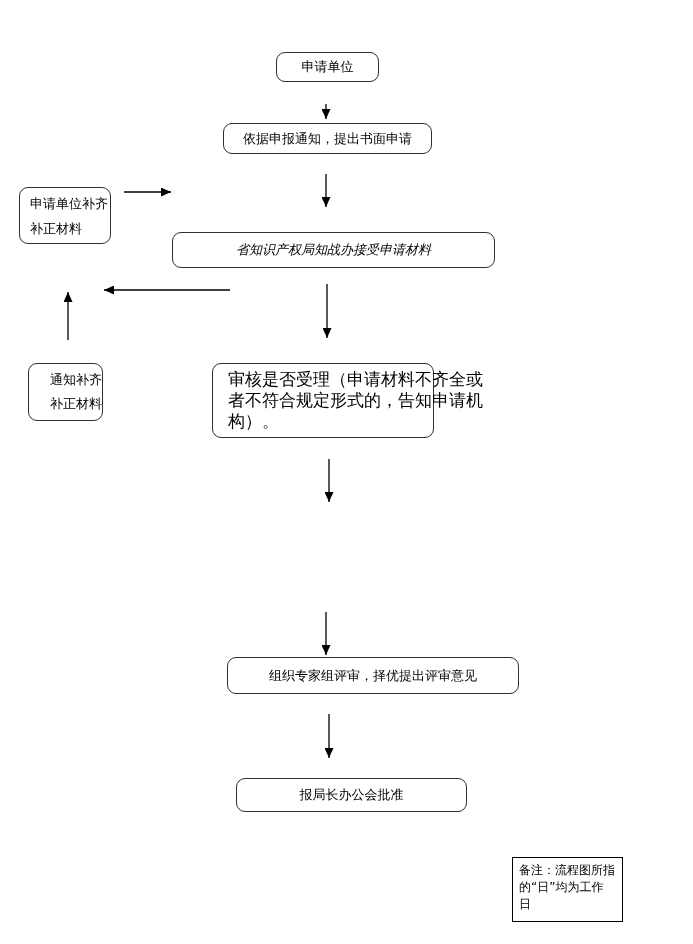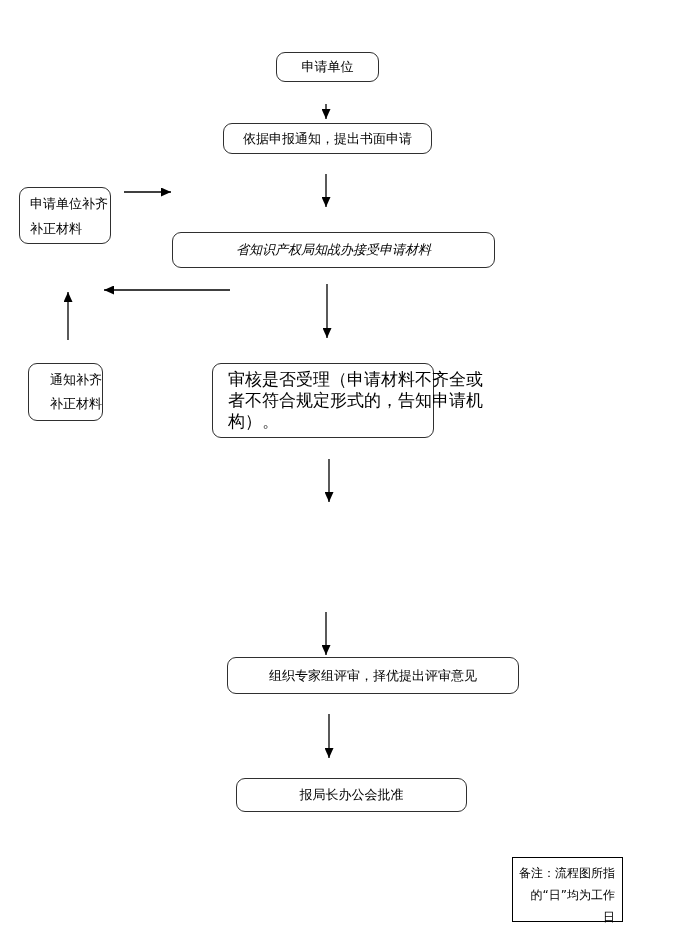--- a/index.html
+++ b/index.html
@@ -55,25 +55,25 @@
   .n-bureau-approval      { left: 212px; top: 778px; width: 231px; height: 34px; margin-left: 24px; }
   .n-applicant-supplement { left: 19px;  top: 187px; width: 92px; height: 57px;
                             line-height: 25px; padding-left: 10px; }
   .n-notify-supplement    { left: 28px;  top: 363px; width: 75px;  height: 58px;
                             line-height: 24px; padding-left: 21px; }
   .n-note {
     left: 512px; top: 857px; width: 111px; height: 65px;
     border-radius: 0;
     border: 1.5px solid #000000;
     font-size: 12px;
-    line-height: 22px;
+    line-height: 17px;
     padding: 4px 12px 4px 6px;
     align-items: flex-start;
     justify-content: flex-start;
-    text-align: right;
+    text-align: left;
     white-space: pre;
   }
   .arrows {
     position: absolute;
     left: 0; top: 0;
     width: 693px;
     height: 944px;
     pointer-events: none;
   }
 </style>

